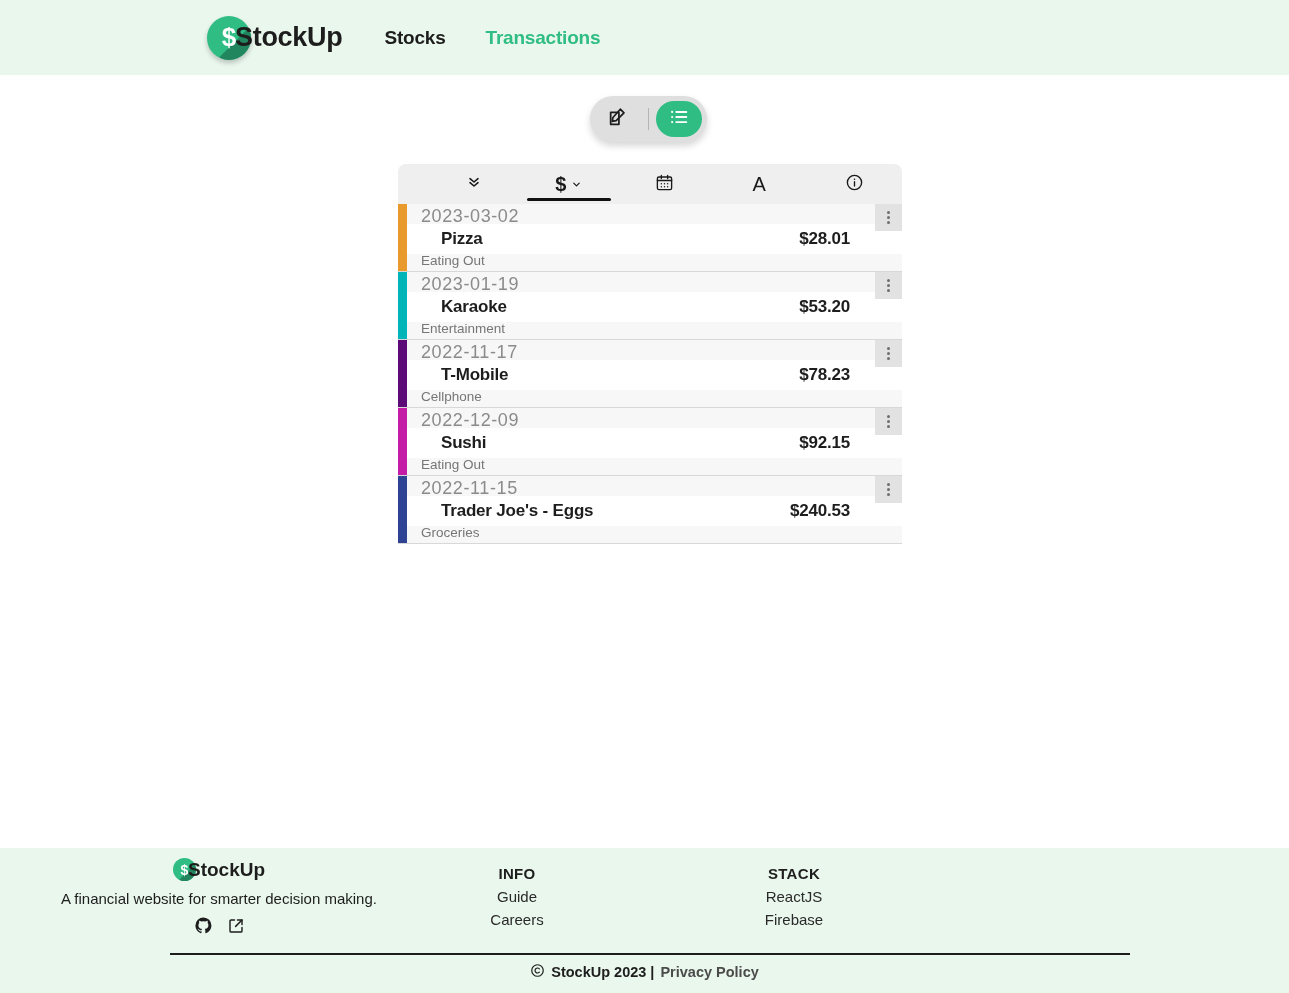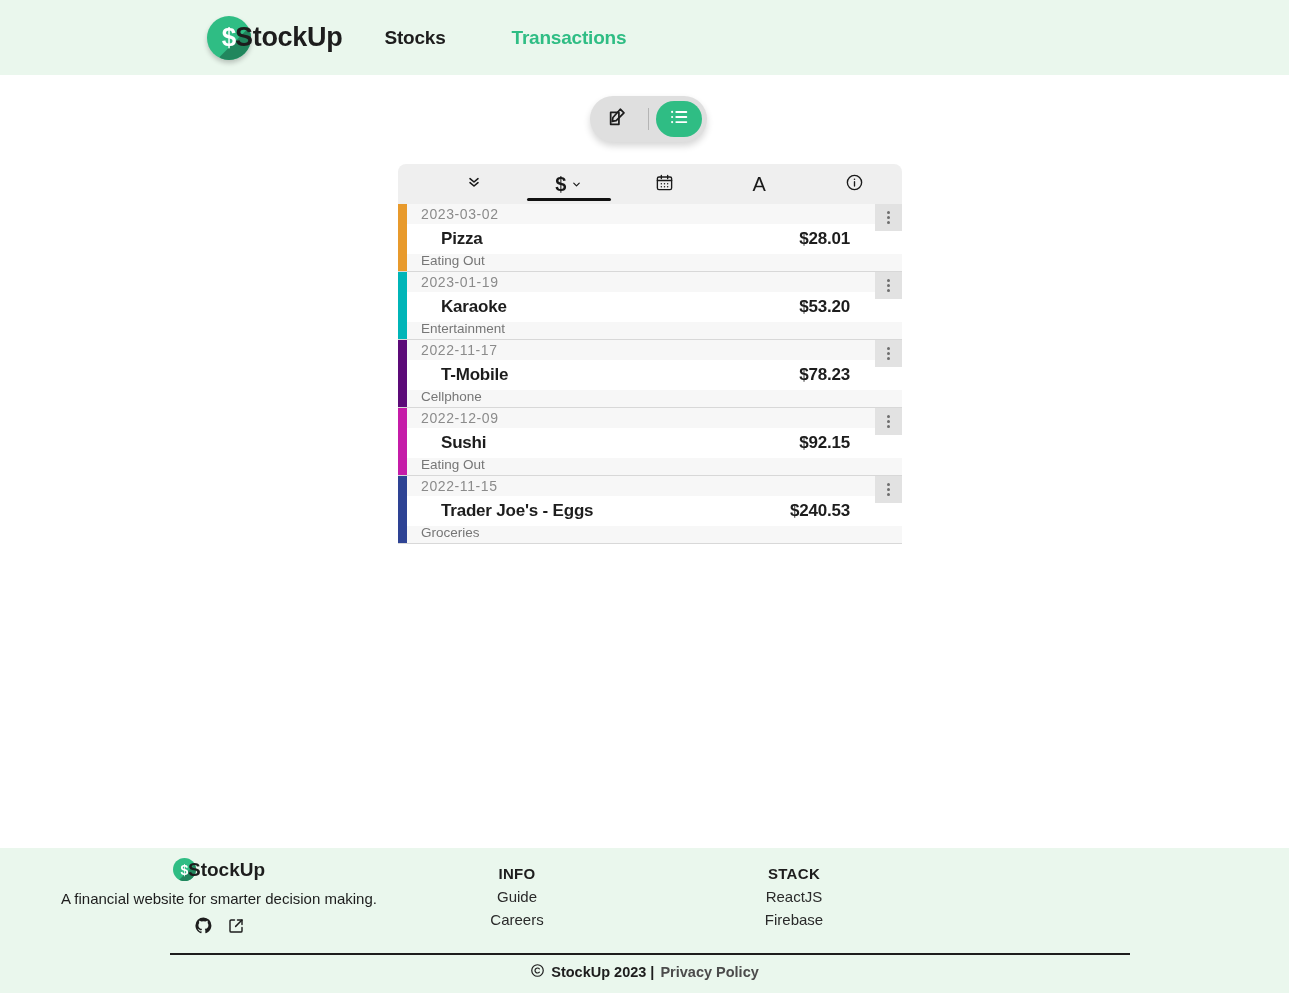--- a/index.html
+++ b/index.html
@@ -33,21 +33,21 @@
   .logo-dollar {
     position: absolute; inset: 0; z-index: 2;
     display: flex; align-items: center; justify-content: center;
     color: #ffffff; font-weight: 700; font-size: 26px;
     font-family: "Liberation Sans", sans-serif;
   }
   .brand-name {
     font-size: 27px; font-weight: 700; color: #1d1d1d;
     margin-left: -16px; letter-spacing: -0.3px; z-index: 1;
   }
-  .nav { display: flex; align-items: center; gap: 66px; margin-left: 42px; }
+  .nav { display: flex; align-items: center; gap: 40px; margin-left: 42px; }
   .nav-item {
     font-size: 19px; font-weight: 700; color: #1d1d1d;
     cursor: pointer; letter-spacing: -.2px;
   }
   .nav-item.active { color: #2fbd84; }
 
   .header-right {
     position: absolute; right: 0; top: 0; height: 75px;
     display: flex; align-items: center;
   }
@@ -116,21 +116,21 @@
   .rows { background: #ffffff; }
   .row {
     position: relative; display: flex;
     border-bottom: 1px solid #d8d8d8;
     background: #f7f7f7;
   }
   .row-bar { width: 9px; flex: none; }
   .row-body { flex: 1; position: relative; height: 67px; }
   .row-date {
     position: absolute; left: 14px; top: 2px;
-    font-size: 14px; color: #8b8b8b; letter-spacing: .6px;
+    font-size: 18px; color: #8b8b8b; letter-spacing: .6px;
     font-family: "Liberation Sans", sans-serif;
   }
   .row-main {
     position: absolute; left: 0; right: 0; top: 20px; height: 30px;
     background: #ffffff;
     display: flex; align-items: center; justify-content: space-between;
     padding: 0 52px 0 34px;
   }
   .row-name {
     font-size: 17px; font-weight: 700; color: #1d1d1d; letter-spacing: -.2px;

